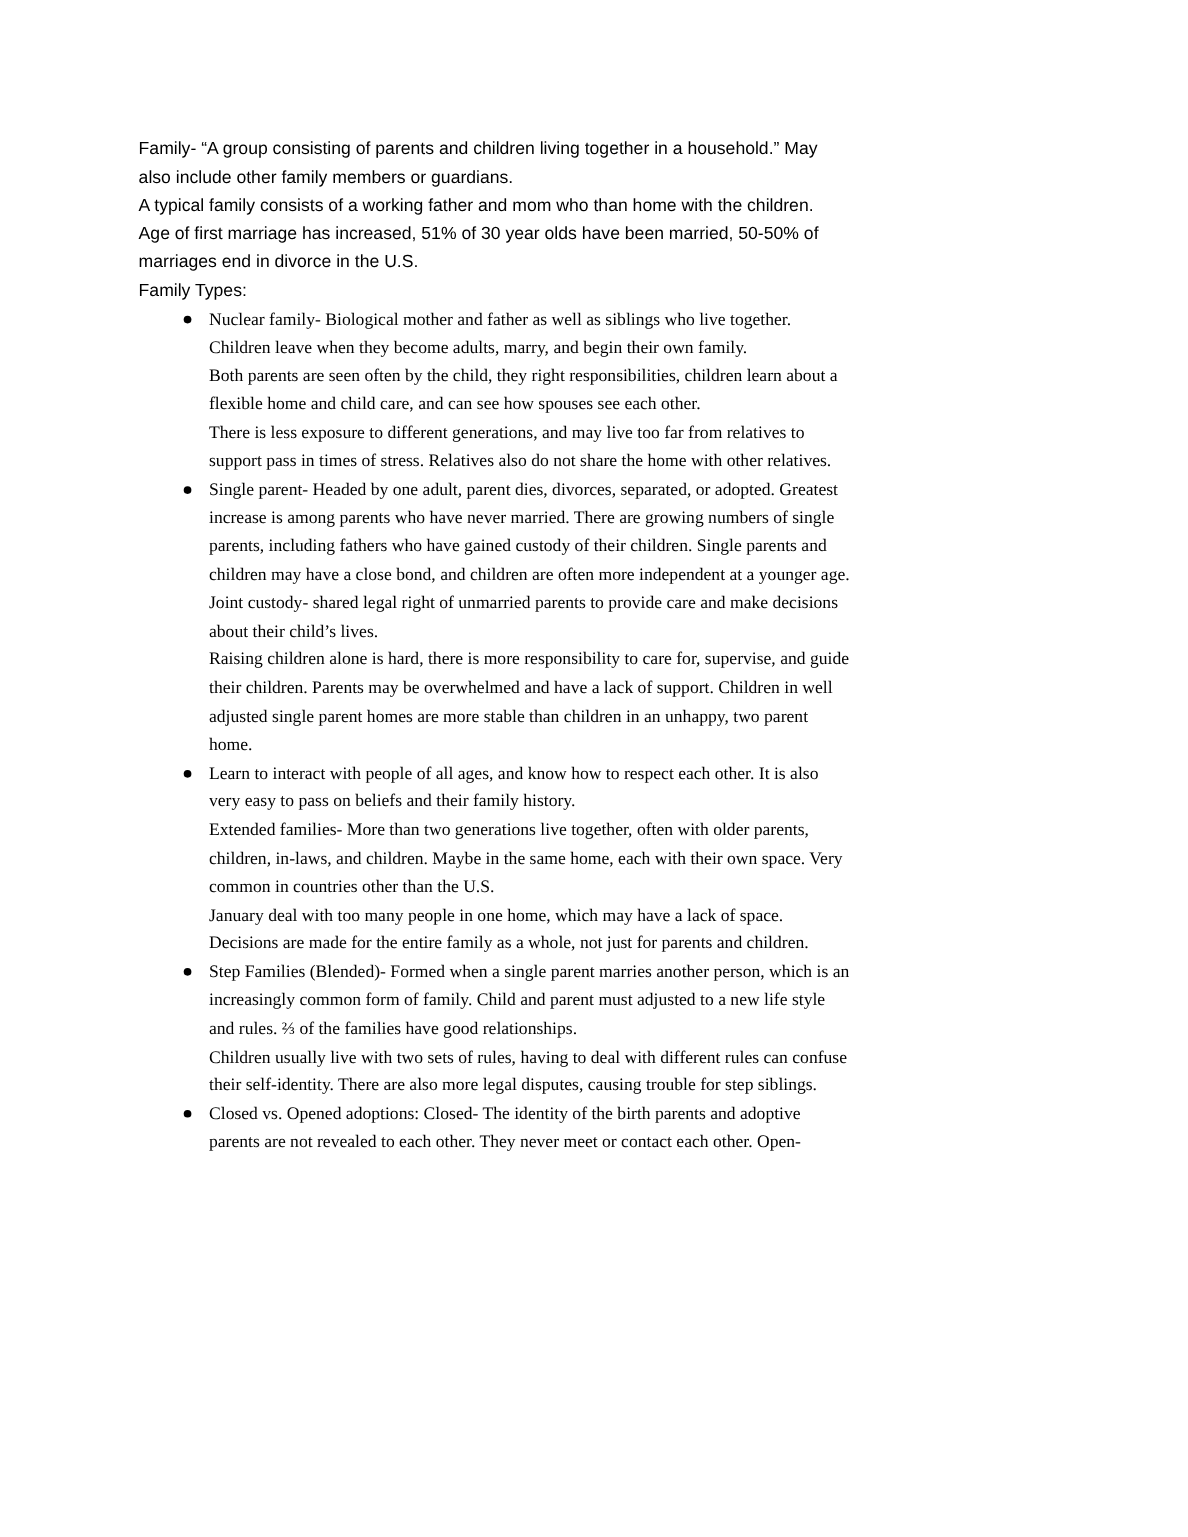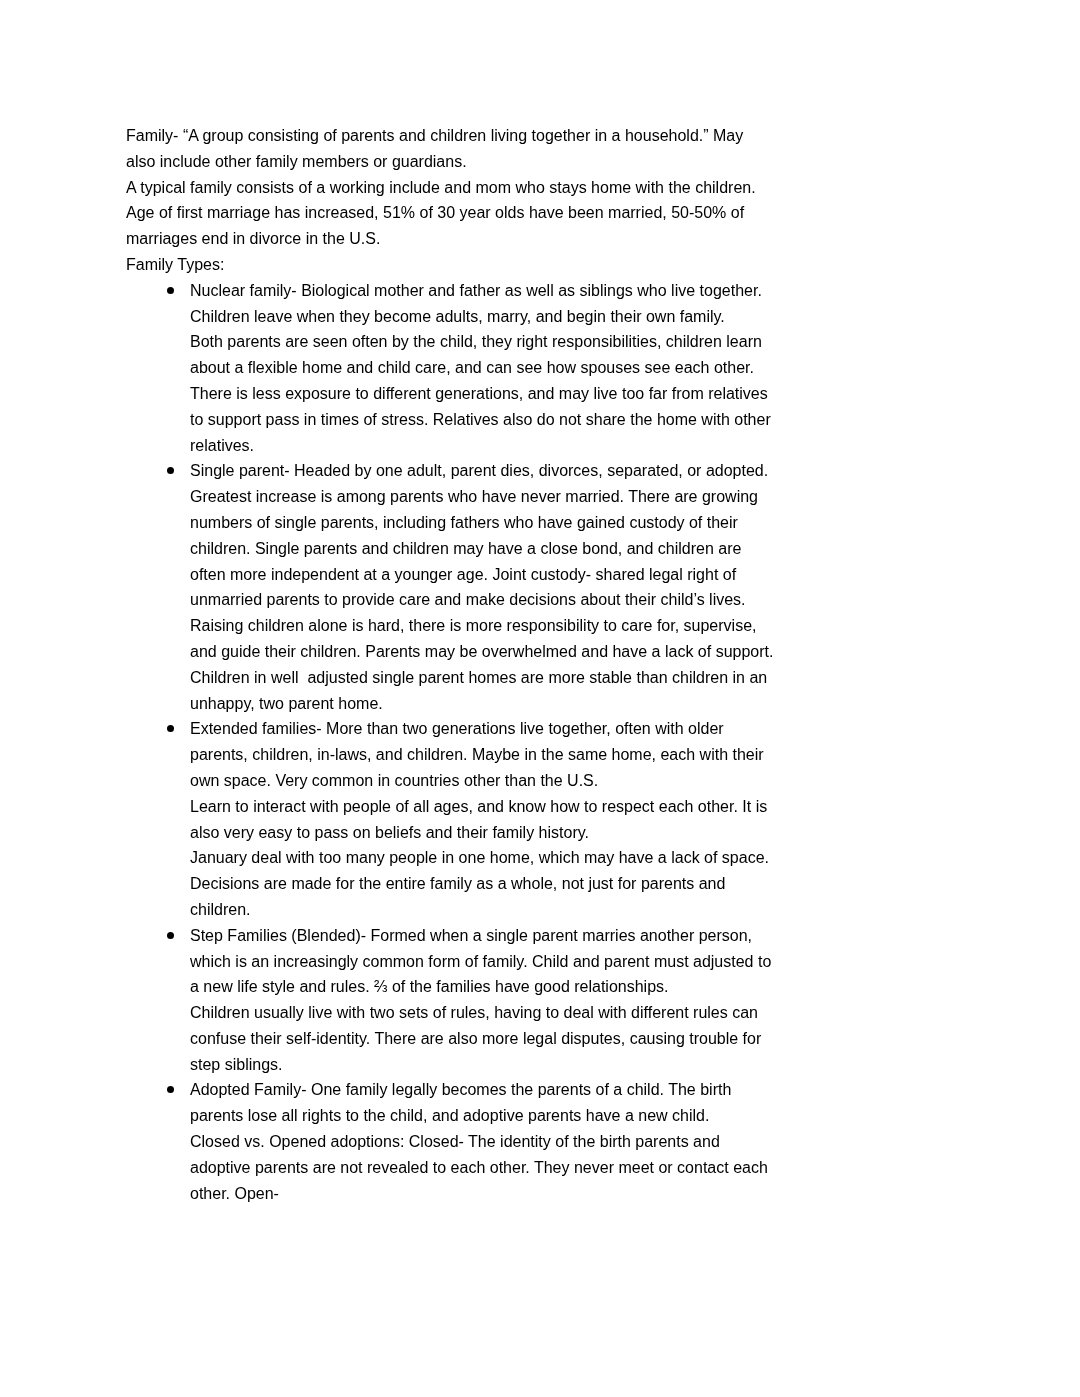--- a/index.html
+++ b/index.html
@@ -25,20 +25,21 @@
     background: #ffffff;
   }
   .para {
     margin: 0;
     white-space: pre-wrap;
   }
   .family-list {
     list-style: none;
     margin: 0;
     padding: 0;
+    font-family: Liberation Serif, serif;
   }
   .family-list li {
     position: relative;
     padding-left: 64px;
   }
   .bullet-dot {
     position: absolute;
     left: 41px;
     top: 9px;
     width: 7px;
@@ -46,52 +47,51 @@
     border-radius: 50%;
     background: #000000;
   }
 </style>
 </head>
 <body>
 
 <div class="page">
 
   <p class="para">Family- “A group consisting of parents and children living together in a household.” May also include other family members or guardians.</p>
-  <p class="para">A typical family consists of a working include and mom who stays home with the children.</p>
+  <p class="para">A typical family consists of a working father and mom who than home with the children.</p>
   <p class="para">Age of first marriage has increased, 51% of 30 year olds have been married, 50-50% of marriages end in divorce in the U.S.</p>
   <p class="para">Family Types:</p>
 
   <ul class="family-list">
 
     <li>
       <span class="bullet-dot"></span>
       <p class="para">Nuclear family- Biological mother and father as well as siblings who live together. Children leave when they become adults, marry, and begin their own family.</p>
       <p class="para">Both parents are seen often by the child, they right responsibilities, children learn about a flexible home and child care, and can see how spouses see each other.</p>
       <p class="para">There is less exposure to different generations, and may live too far from relatives to support pass in times of stress. Relatives also do not share the home with other relatives.</p>
     </li>
 
     <li>
       <span class="bullet-dot"></span>
       <p class="para">Single parent- Headed by one adult, parent dies, divorces, separated, or adopted. Greatest increase is among parents who have never married. There are growing numbers of single parents, including fathers who have gained custody of their children. Single parents and children may have a close bond, and children are often more independent at a younger age. Joint custody- shared legal right of unmarried parents to provide care and make decisions about their child’s lives.</p>
       <p class="para">Raising children alone is hard, there is more responsibility to care for, supervise, and guide their children. Parents may be overwhelmed and have a lack of support. Children in well  adjusted single parent homes are more stable than children in an unhappy, two parent home.</p>
     </li>
 
     <li>
       <span class="bullet-dot"></span>
+      <p class="para">Learn to interact with people of all ages, and know how to respect each other. It is also very easy to pass on beliefs and their family history.</p>
       <p class="para">Extended families- More than two generations live together, often with older parents, children, in-laws, and children. Maybe in the same home, each with their own space. Very common in countries other than the U.S.</p>
-      <p class="para">Learn to interact with people of all ages, and know how to respect each other. It is also very easy to pass on beliefs and their family history.</p>
       <p class="para">January deal with too many people in one home, which may have a lack of space. Decisions are made for the entire family as a whole, not just for parents and children.</p>
     </li>
 
     <li>
       <span class="bullet-dot"></span>
       <p class="para">Step Families (Blended)- Formed when a single parent marries another person, which is an increasingly common form of family. Child and parent must adjusted to a new life style and rules. ⅔ of the families have good relationships.</p>
       <p class="para">Children usually live with two sets of rules, having to deal with different rules can confuse their self-identity. There are also more legal disputes, causing trouble for step siblings.</p>
     </li>
 
     <li>
       <span class="bullet-dot"></span>
-      <p class="para">Adopted Family- One family legally becomes the parents of a child. The birth parents lose all rights to the child, and adoptive parents have a new child.</p>
       <p class="para">Closed vs. Opened adoptions: Closed- The identity of the birth parents and adoptive parents are not revealed to each other. They never meet or contact each other. Open-</p>
     </li>
 
   </ul>
 </div>
 
 </body></html>

